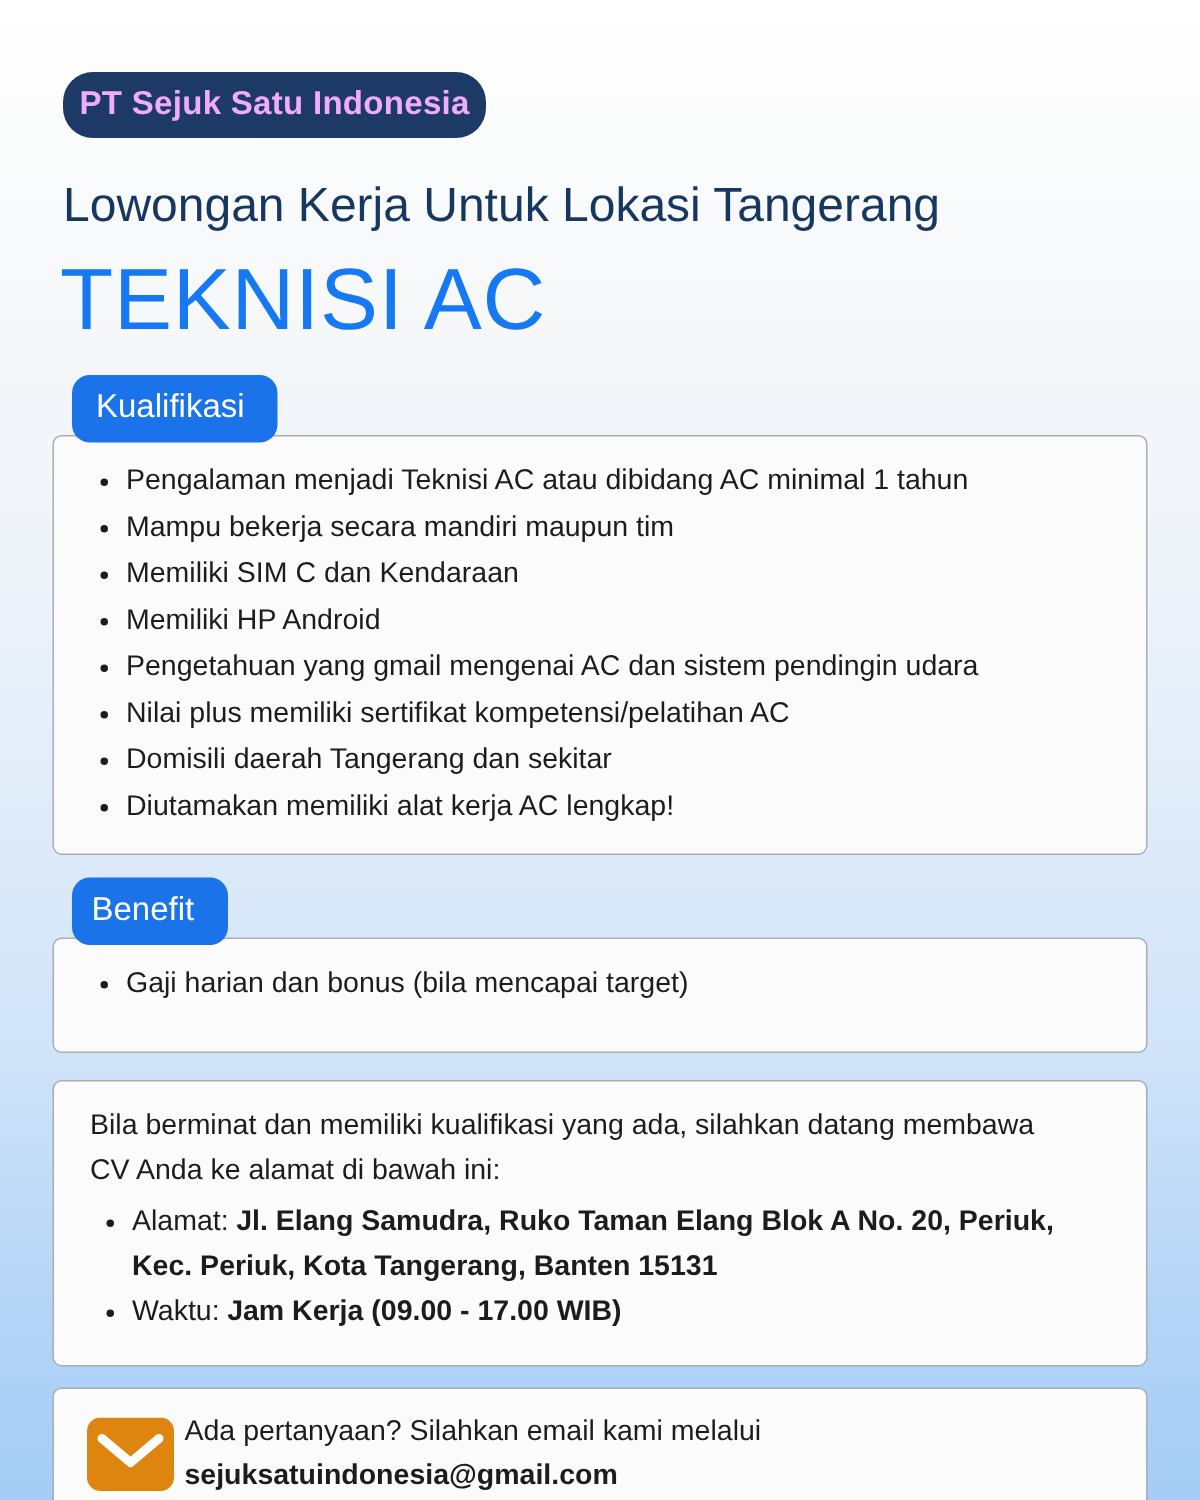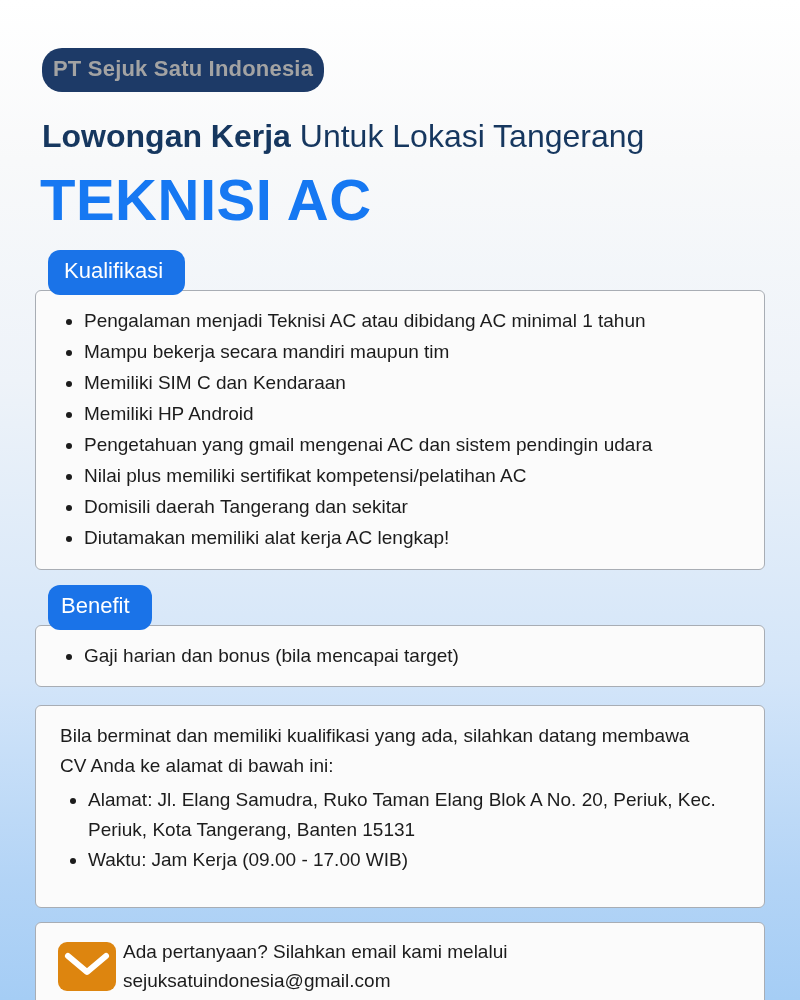--- a/index.html
+++ b/index.html
@@ -2,52 +2,52 @@
 <html><head>
 <meta charset="utf-8">
 <style>
   html,body{margin:0;padding:0;}
   .poster{
     width:800px;height:1000px;box-sizing:border-box;overflow:hidden;
     background:linear-gradient(180deg,#ffffff 0%,#f8f9fa 16%,#eef3f9 38%,#d3e5f9 68%,#b3d4f6 88%,#a5cdf5 100%);
     font-family:"Liberation Sans",sans-serif;
   }
   .company-badge{
-    display:inline-block;margin:48px 0 0 42px;background:#1d3a67;color:#a3a3a3;
+    display:inline-block;margin:48px 0 0 42px;background:#1d3a67;color:#f0abfc;
     font-size:22px;font-weight:700;padding:8px 11px 10px;border-radius:20px;
     letter-spacing:0.2px;
   }
   .main-title{
     margin:26px 42px 0;font-size:32px;font-weight:400;color:#16375f;white-space:nowrap;
   }
-  .main-title .em{font-weight:700;}
+  .main-title .em{font-weight:400;}
   .position-title{
-    margin:14px 40px 0;font-size:58px;line-height:62px;font-weight:700;color:#1678f2;
+    margin:14px 40px 0;font-size:58px;line-height:62px;font-weight:400;color:#1678f2;
     letter-spacing:0.5px;
   }
   .section-badge{
     position:relative;z-index:2;display:inline-block;margin:0 0 -5px 48px;
     background:#1a73e8;color:#ffffff;font-size:22px;font-weight:500;
     padding:8px 22px 11px;border-radius:12px;
   }
   .badge-kual{margin-top:19px;padding-left:16px;}
   .badge-benefit{margin-top:15px;padding-left:13px;}
   .card{
     position:relative;z-index:1;margin:0 35px;background:#fbfbfb;
     border:1px solid #a8adb4;border-radius:6px;box-sizing:border-box;
   }
   .card ul.bullets{margin:0;padding:14px 20px 16px 48px;}
   .card ul.bullets li{font-size:19px;line-height:31px;color:#1c1c1c;}
-  .card-benefit ul.bullets{padding:16px 20px 17px 48px;}
+  .card-benefit ul.bullets{padding:16px 20px 32px 48px;}
   .card-benefit ul.bullets li{line-height:27px;}
-  .card-apply{margin-top:18px;padding:15px 24px 32px;}
+  .card-apply{margin-top:18px;padding:15px 24px 20px;}
   .card-apply .intro{margin:0;font-size:19px;line-height:30px;color:#1c1c1c;max-width:640px;}
   .card-apply ul{margin:4px 0 0;padding:0 0 0 28px;}
   .card-apply li{font-size:19px;line-height:30px;color:#1c1c1c;}
-  .b{font-weight:400;}
+  .b{font-weight:700;}
   .lbl{margin-right:5px;}
   .card-footer{
     margin-top:14px;padding:14px 22px;display:flex;align-items:center;gap:7px;
   }
   .envelope-wrap{flex:0 0 auto;width:58px;height:49px;}
   .footer-text p{margin:0;font-size:19px;line-height:29px;color:#1c1c1c;}
 </style>
 </head>
 <body>
 

